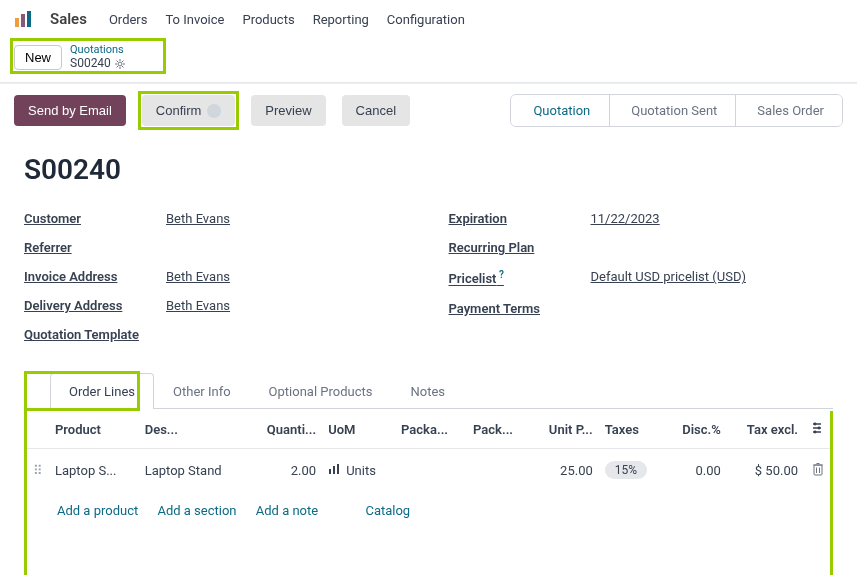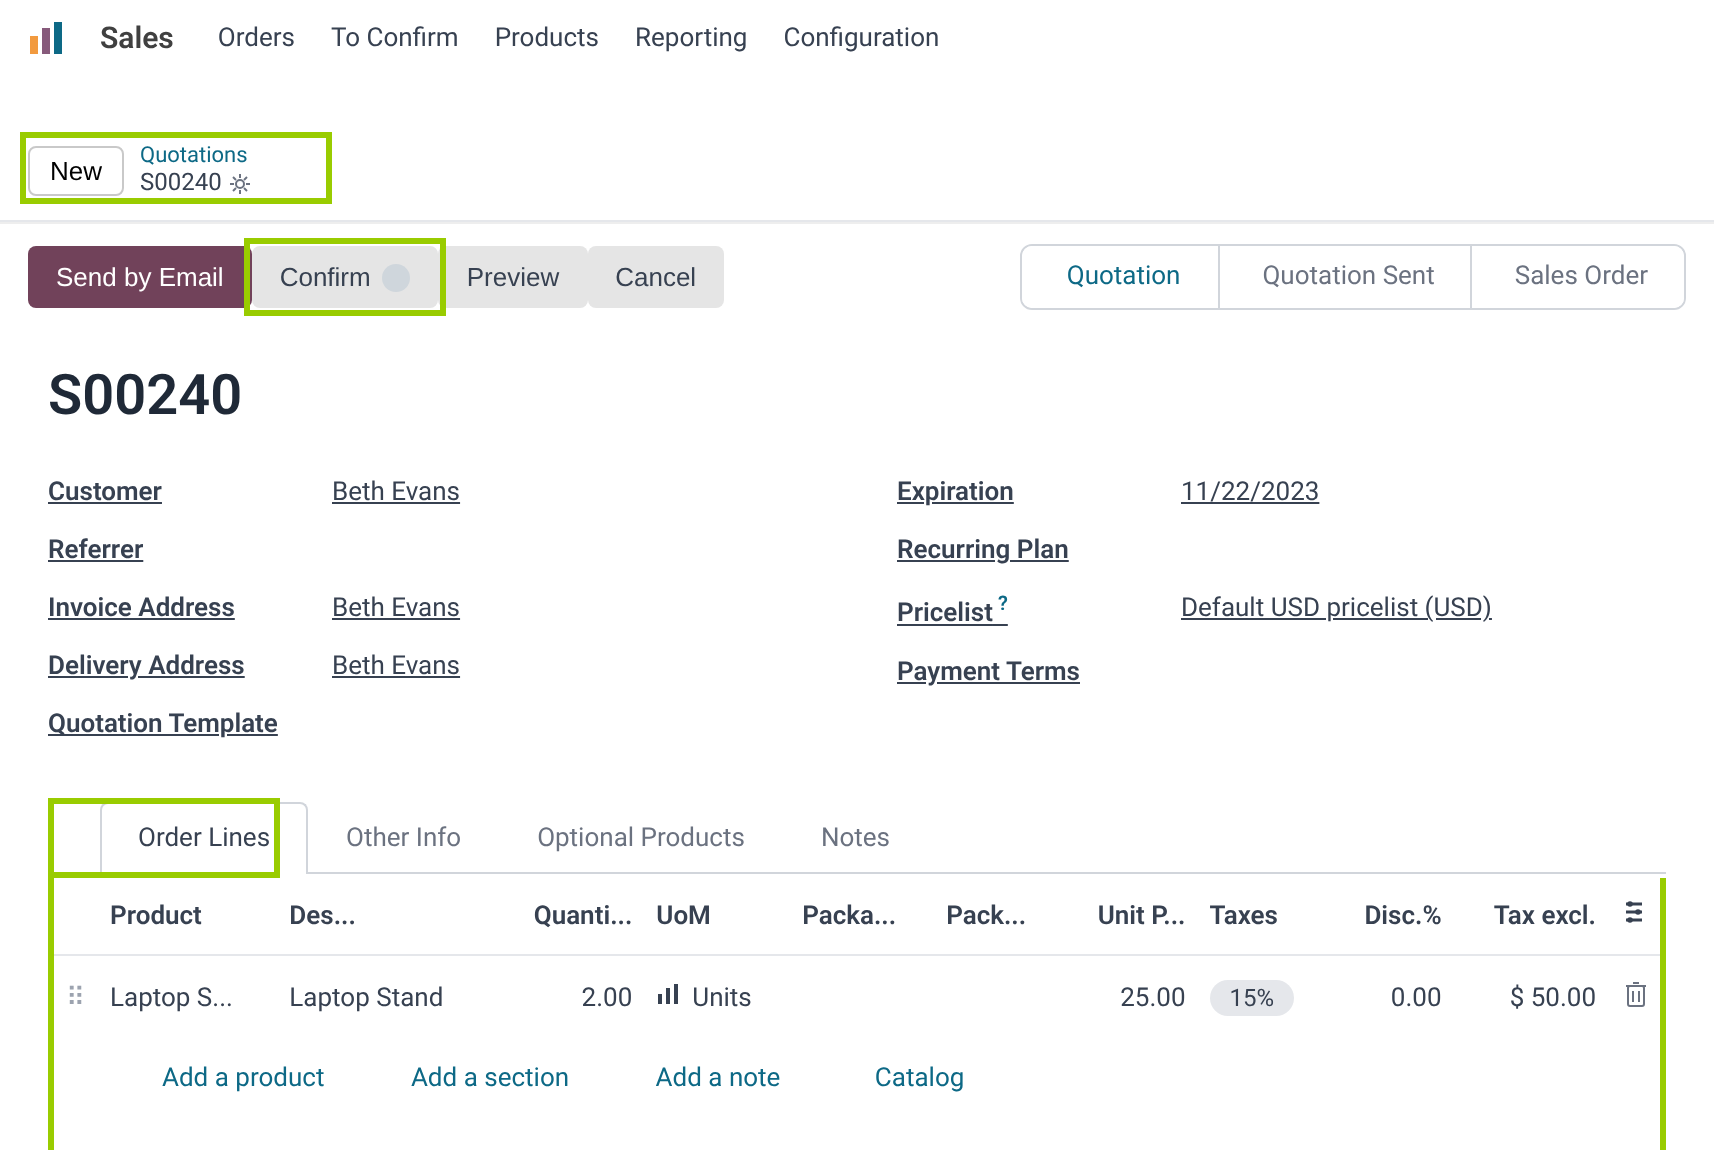--- a/index.html
+++ b/index.html
@@ -3,30 +3,30 @@
 <meta charset="utf-8">
 <style>
   * { box-sizing: border-box; margin: 0; padding: 0; }
   body { font-family: -apple-system, BlinkMacSystemFont, "Segoe UI", Roboto, sans-serif; font-size: 13px; color: #374151; background: #fff; width: 857px; }
   
   .topnav { display: flex; align-items: center; gap: 18px; padding: 10px 14px 8px 14px; }
   .logo { width: 18px; height: 18px; display:inline-block;}
   .brand { font-weight: 600; font-size: 15px; color: #404040; margin-right: 4px;}
   .topnav .navlink { color: #374151; font-size: 13px; cursor: pointer; }
   
-  .bcrow { display:flex; align-items:center; padding: 8px 14px 12px 14px; border-bottom:1px solid #e5e7eb; position:relative;margin-top:28px;}
+  .bcrow { display:flex; align-items:center; padding: 8px 14px 12px 14px; border-bottom:1px solid #e5e7eb; position:relative;}
   .hl-bc { position:absolute; left:10px; top:2px; width:156px; height:36px; border:3px solid #99cc00; pointer-events:none;}
   .newbtn { border:1px solid #c9c9c9; border-radius:4px; padding:4px 10px; font-size:13px; background:#fff; cursor:pointer; margin-right:8px;}
   .bc { display:flex; flex-direction:column; line-height:1.15;}
   .bc-top { font-size:11px; color:#0d6986; cursor:pointer;}
   .bc-bot { font-size:12px; color:#374151; display:flex; align-items:center; gap:4px;}
   .gearmini { width:10px; height:10px; }
   
   .actions { display:flex; align-items:center; justify-content:space-between; padding:10px 14px 8px 14px; border-top:1px solid #eee;}
-  .actions-left { display:flex; align-items:flex-start; gap:0;}
+  .actions-left { display:flex; align-items:flex-start; gap:16px;}
   .btn { border:none; border-radius:4px; padding:8px 14px; font-size:13px; cursor:pointer;}
   .btn-primary { background:#71425a; color:#fff;}
   .btn-gray { background:#e5e5e5; color:#374151; display:flex; align-items:center; gap:6px;}
   .hl-confirm { position:relative; }
   .hl-confirm .hlbox { position:absolute; left:-4px; top:-4px; right:-4px; bottom:-4px; border:3px solid #99cc00; pointer-events:none;}
   .avatar-mini { width:14px; height:14px; border-radius:50%; background:#cfd6dc;}
   
   .steps { display:flex; border:1px solid #d1d5db; border-radius:6px; overflow:hidden;margin-left:17px;}
   .step { position:relative; padding:8px 18px 8px 22px; font-size:13px; color:#6b7280; background:#fff;}
   .step.active { color:#0d6986; border:1px solid #0d6986; border-radius:4px 0 0 4px; margin:-1px 0 -1px -1px;}
@@ -49,39 +49,39 @@
   
   .tablewrap { position:relative; border:3px solid #99cc00; border-top:none; padding:0 0 50px 0; margin-top:2px;}
   table { width:100%; border-collapse:collapse; font-size:13px;}
   th { text-align:left; padding:10px 6px; font-weight:600; color:#374151; border-bottom:1px solid #e5e7eb; white-space:nowrap;}
   th.r, td.r { text-align:right;}
   td { padding:12px 6px; color:#374151; vertical-align:middle;}
   .drag { color:#9ca3af; cursor:grab; width:16px;}
   .tax-pill { display:inline-block; background:#e5e7eb; border-radius:10px; padding:2px 10px; font-size:12px;}
   .rowactions { text-align:right; color:#6b7280; cursor:pointer;}
   .addrow { padding:12px 6px 10px 30px; color:#0d6986;}
-  .addrow span { cursor:pointer; margin-right:16px;margin-left:24px;}
+  .addrow span { cursor:pointer; margin-right:16px;}
   .addrow .catalog { margin-left:28px;margin-top:44px;}
   .cogcell { text-align:right; color:#374151;}
   .uom-inline { display:flex; align-items:center; gap:6px;}
 </style>
 </head>
 <body>
 
 <div class="topnav">
   <span class="logo">
     <svg viewBox="0 0 18 18">
         <rect x="1" y="8" width="4" height="9" fill="#f29a3f"></rect>
         <rect x="7" y="4" width="4" height="13" fill="#875a7b"></rect>
         <rect x="13" y="1" width="4" height="16" fill="#0d6986"></rect>
       </svg>
   </span>
   <span class="brand">Sales</span>
   <span class="navlink">Orders</span>
-  <span class="navlink">To Confirm</span>
+  <span class="navlink">To Invoice</span>
   <span class="navlink">Products</span>
   <span class="navlink">Reporting</span>
   <span class="navlink">Configuration</span>
 </div>
 
 <div class="bcrow">
   <div class="hl-bc"></div>
   <button class="newbtn">New</button>
   <div class="bc">
     <span class="bc-top">Quotations</span>

